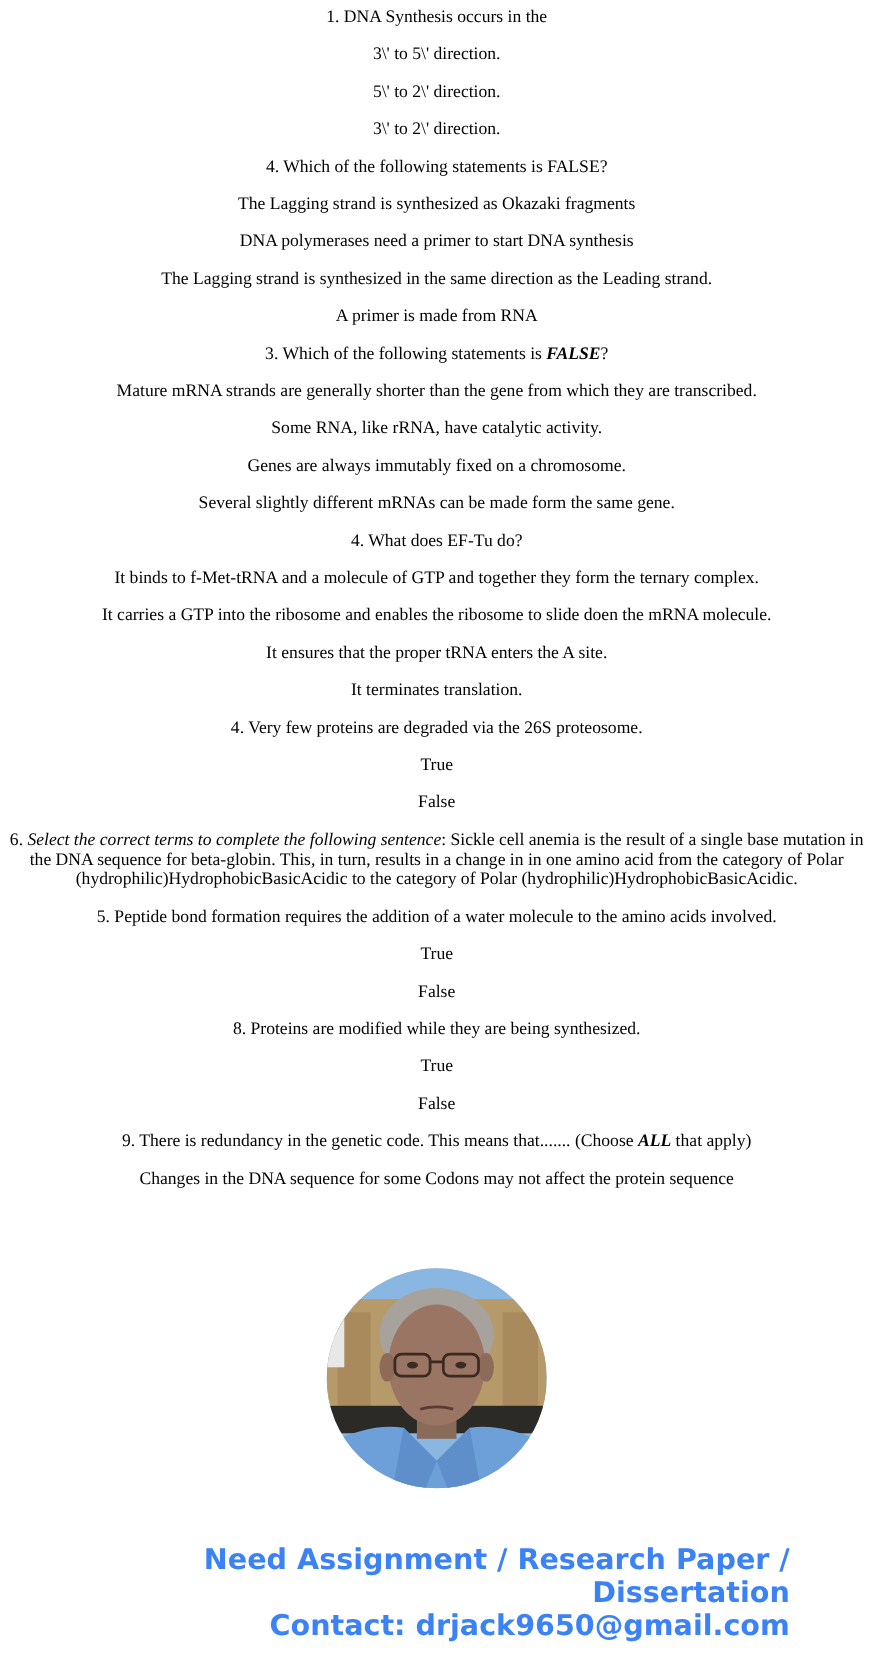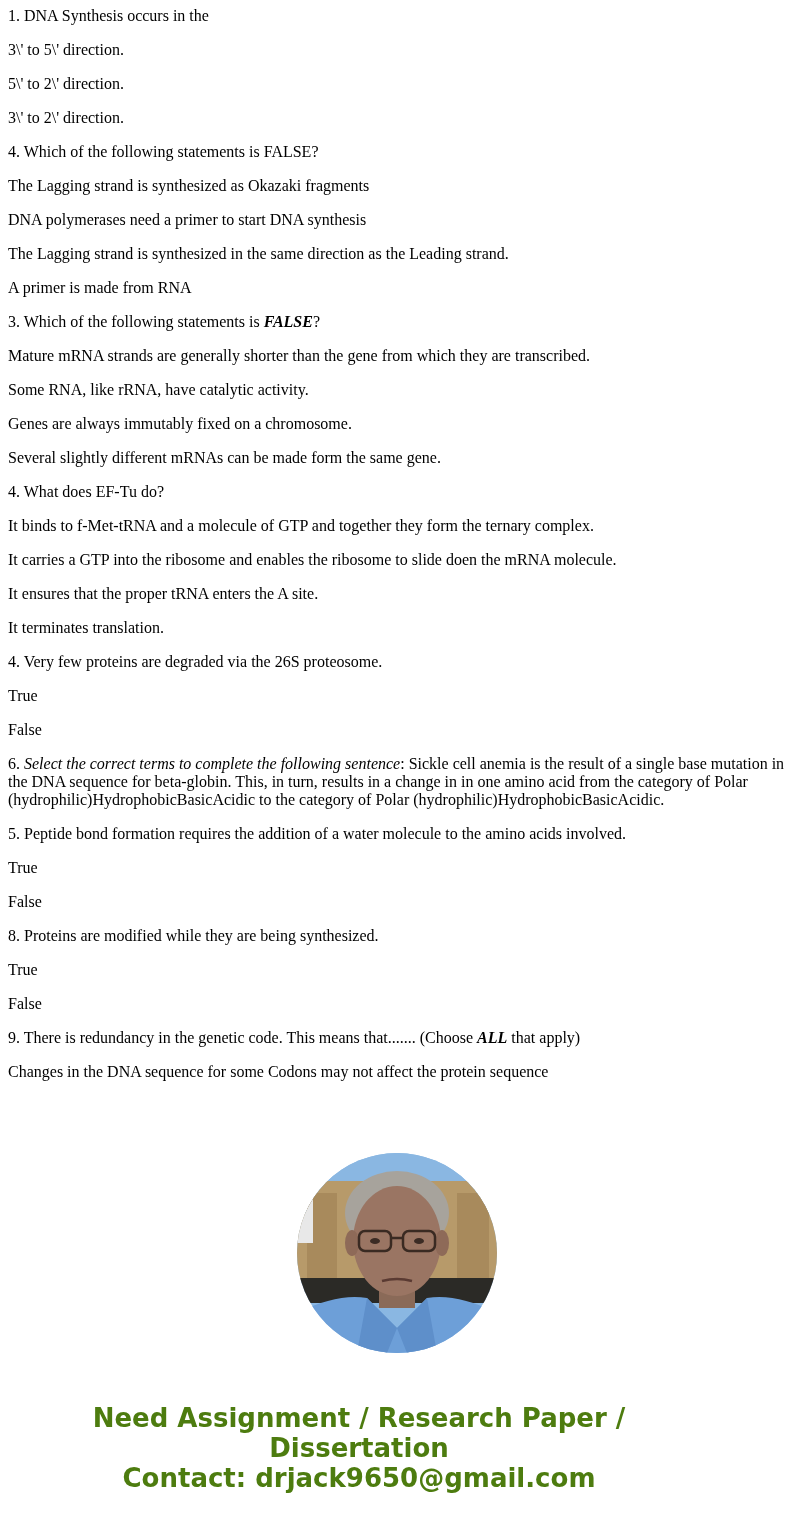--- a/index.html
+++ b/index.html
@@ -4,21 +4,21 @@
   <style>
     html, body { margin: 0; padding: 0; background: #ffffff; }
     body {
       width: 794px;
       min-height: 1523px;
       font-family: "Liberation Serif", serif;
       font-size: 16px;
       color: #000000;
       position: relative;
     }
-    .content { padding: 0 8px; }
+    .content { padding: 0 8px; text-align: center; }
     .content p {
       margin: 0;
       line-height: 18px;
       padding-top: 7px;
       padding-bottom: 9px;
     }
     .content p + p { margin-top: 0; }
     .avatar-wrap {
       position: absolute;
       left: 297px;
@@ -27,26 +27,26 @@
       height: 200px;
       border-radius: 50%;
       overflow: hidden;
       background: #8ab7e2;
     }
     .footer {
       position: absolute;
       left: 0;
       top: 1403px;
       width: 718px;
-      text-align: center;
+      text-align: right;
       font-family: "DejaVu Sans", sans-serif;
       font-weight: bold;
       font-size: 26px;
       line-height: 30px;
-      color: #4d7c0f;
+      color: #3b82f6;
     }
   </style>
 </head>
 <body>
 
 <div class="content">
 
   <p>1. DNA Synthesis occurs in the</p>
   <p>3\' to 5\' direction.</p>
   <p>5\' to 2\' direction.</p>

